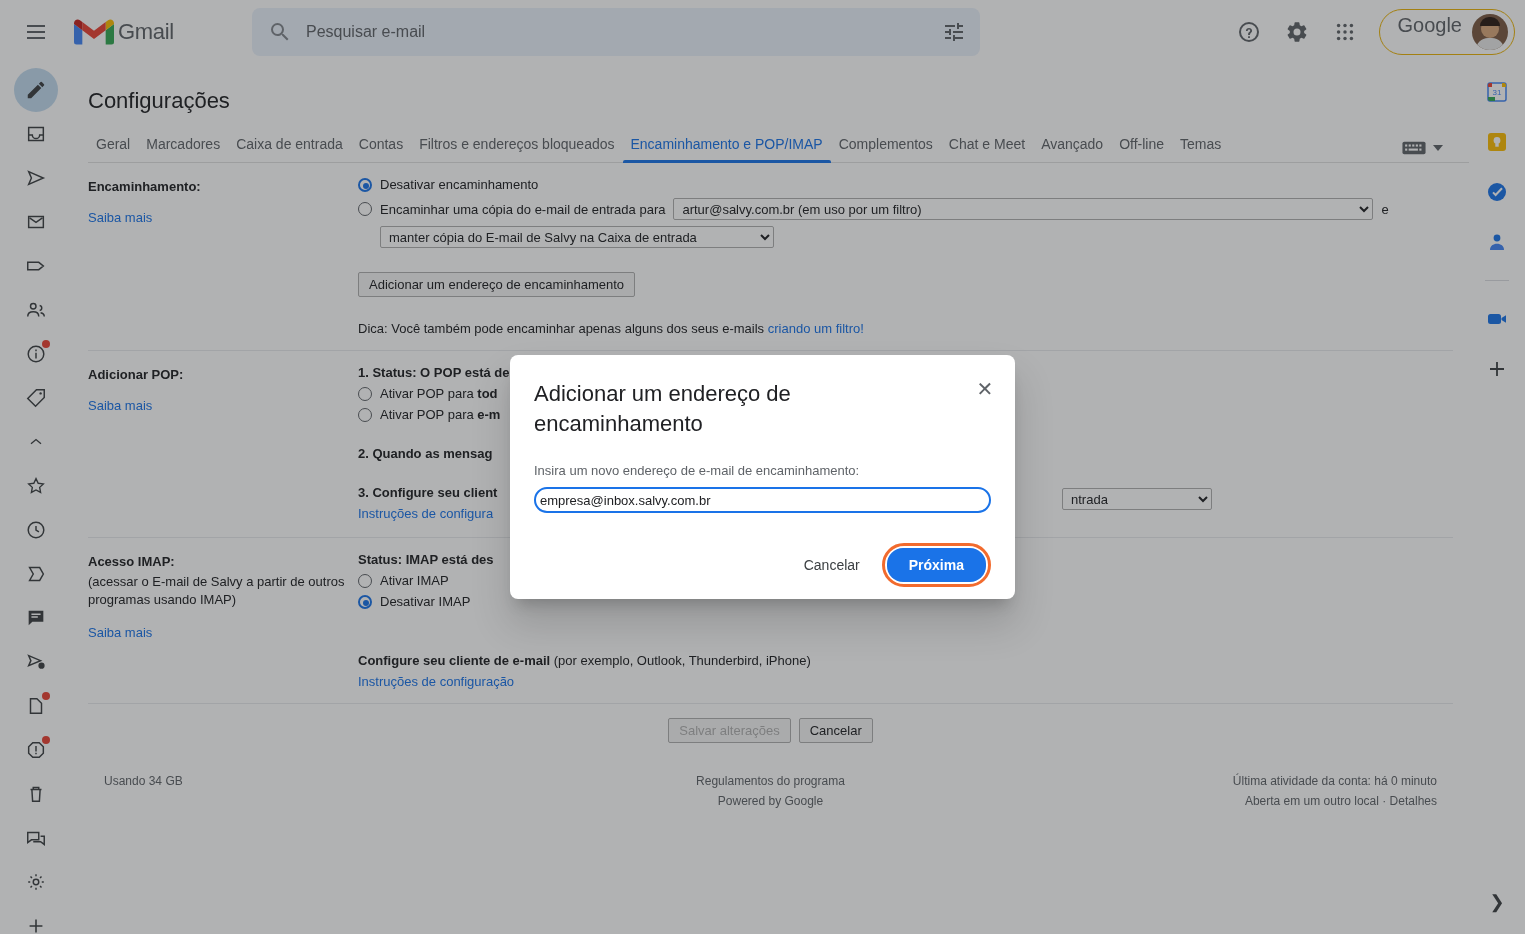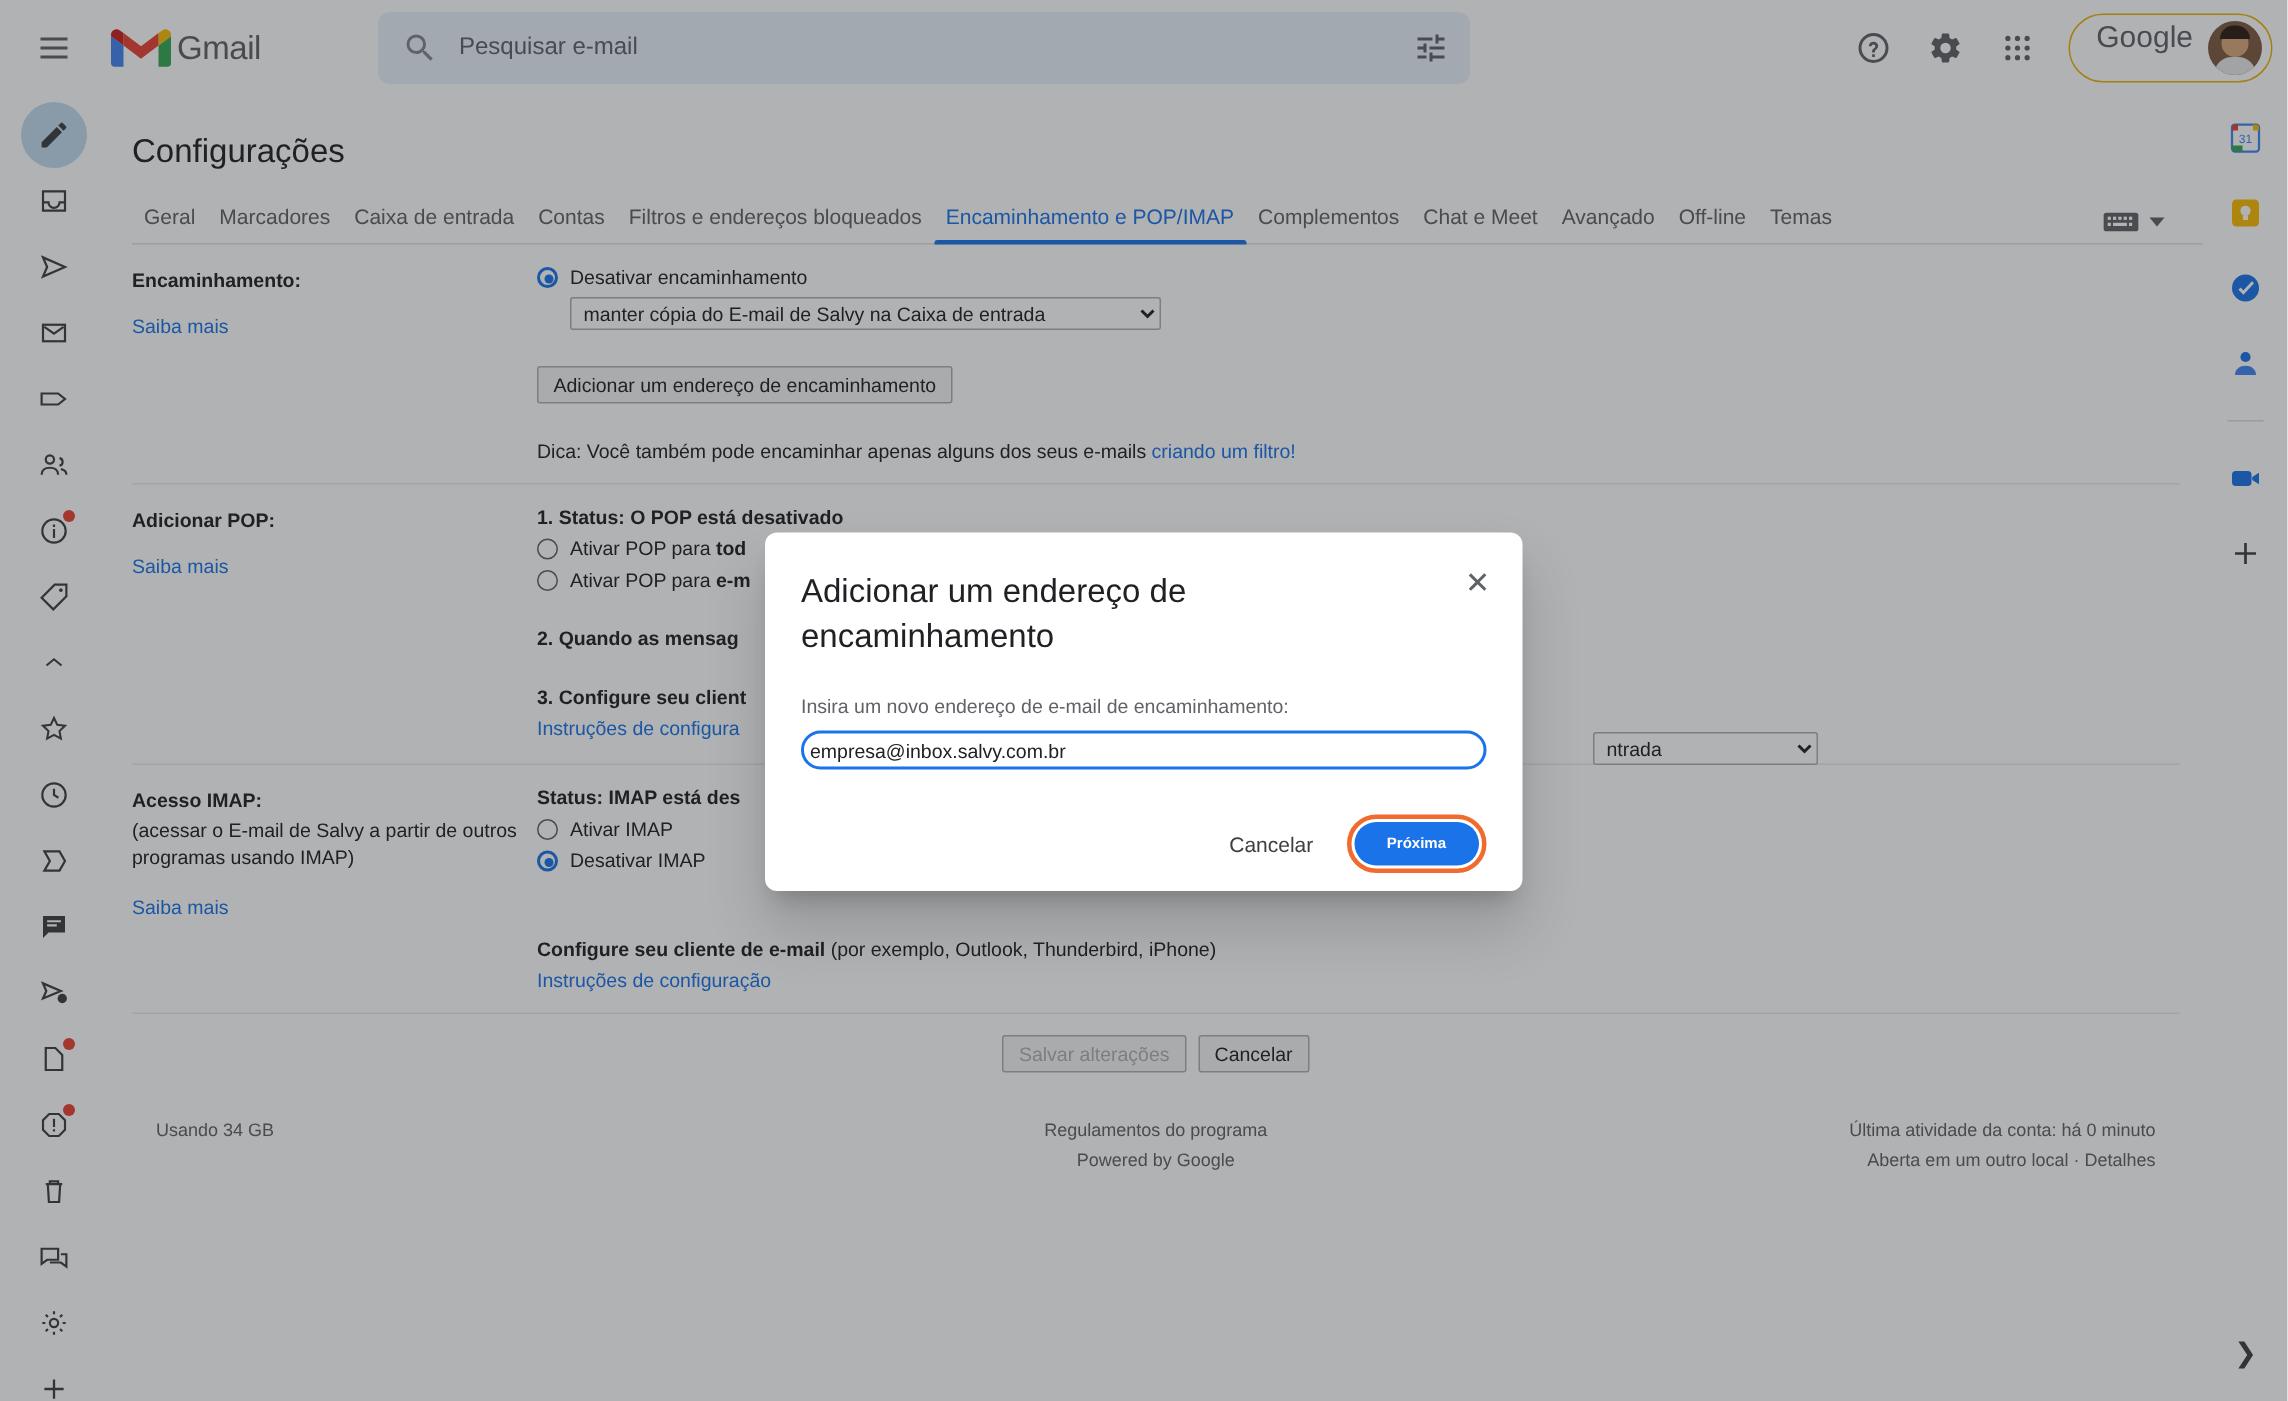--- a/index.html
+++ b/index.html
@@ -228,21 +228,21 @@
   #modal-cancel {
     background: transparent; border: none; cursor: pointer;
     font-family: "Liberation Sans", sans-serif; font-size: 14px;
     color: #3c4043; padding: 8px 16px; border-radius: 4px;
   }
   #modal-next-wrap {
     border: 3px solid #f26b2e; border-radius: 22px; padding: 2px;
   }
   #modal-next {
     background: #1a73e8; color: #fff; border: none; border-radius: 16px;
-    font-family: "Liberation Sans", sans-serif; font-size: 10px; font-weight: bold;
+    font-family: "Liberation Sans", sans-serif; font-size: 14px; font-weight: bold;
     padding: 9px 22px; cursor: pointer;
   }
 </style>
 </head>
 <body>
 
 <div id="root">
 
   <div id="topbar">
     <div class="hamburger">
@@ -498,20 +498,28 @@
       <div class="srow">
         <div class="scol-label">
           <div class="ttl">Encaminhamento:</div>
           <a href="#">Saiba mais</a>
         </div>
         <div class="scol-body">
           <div class="radio-line">
             <span class="radio checked"></span>
             <span>Desativar encaminhamento</span>
           </div>
+          <div class="radio-line">
+            <span class="radio"></span>
+            <span>Encaminhar uma cópia do e-mail de entrada para</span>
+            <select class="gselect" style="width:700px">
+              <option>artur@salvy.com.br (em uso por um filtro)</option>
+            </select>
+            <span>e</span>
+          </div>
           <div style="margin-left:22px;margin-top:2px;">
             <select class="gselect" style="width:394px">
               <option>manter cópia do E-mail de Salvy na Caixa de entrada</option>
             </select>
           </div>
           <div style="margin-top:24px;">
             <button class="gbtn">Adicionar um endereço de encaminhamento</button>
           </div>
           <div class="hint">
             <span>Dica: Você também pode encaminhar apenas alguns dos seus e-mails </span><a href="#">criando um filtro!</a>

